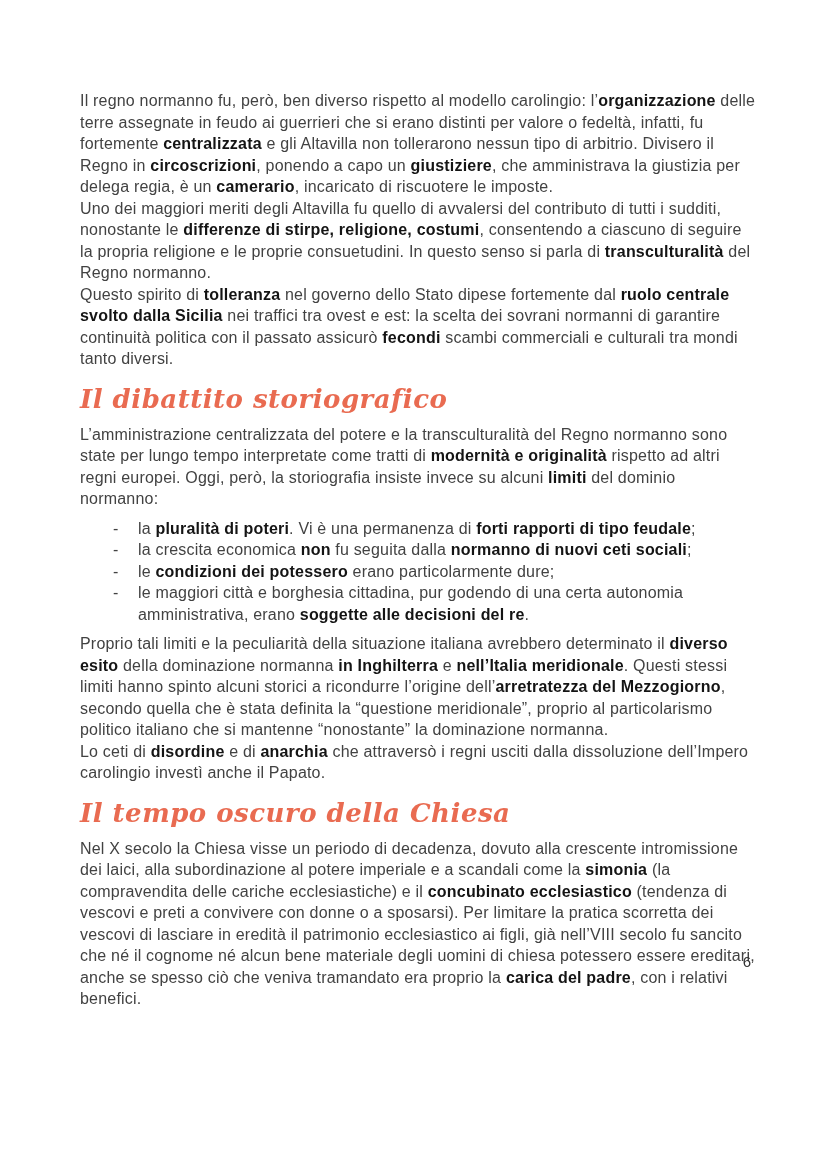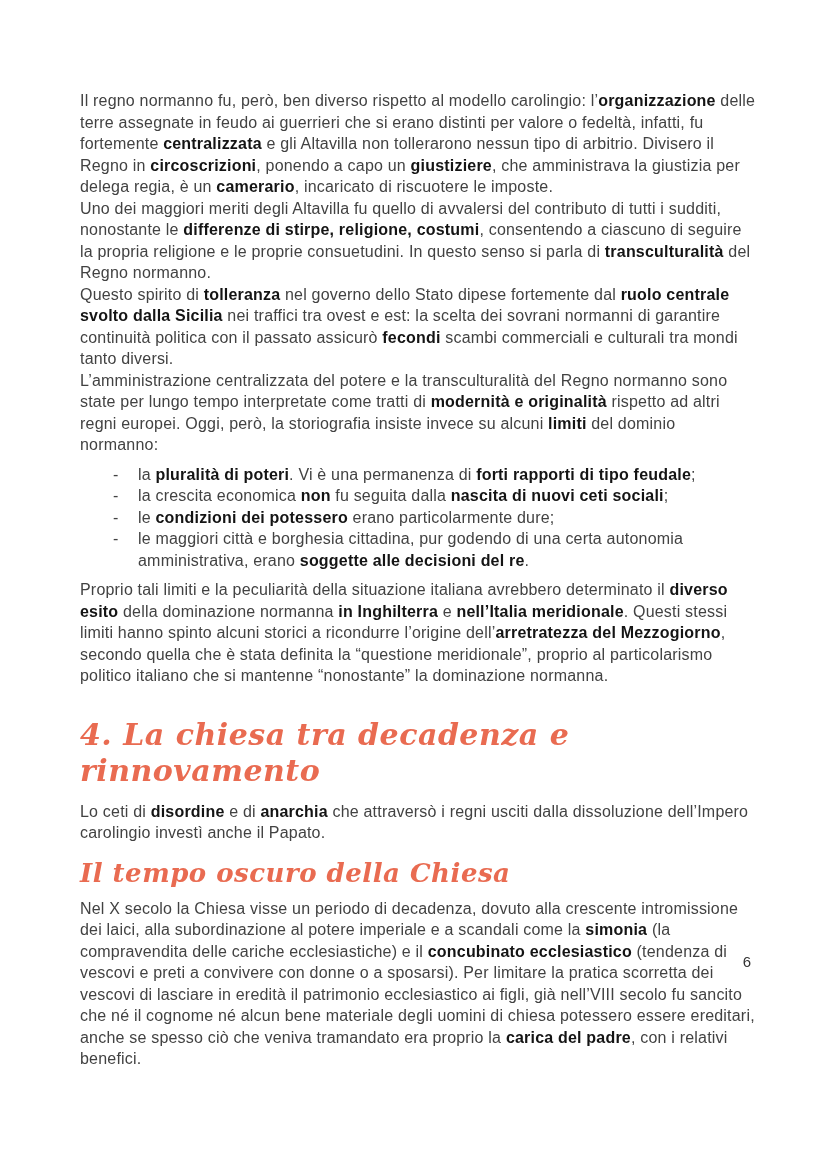--- a/index.html
+++ b/index.html
@@ -88,33 +88,33 @@
 <div class="page">
   <div class="content">
 
     <p class="body-text"><span>Il regno normanno fu, però, ben diverso rispetto al modello carolingio: l’</span><strong>organizzazione</strong><span> delle terre assegnate in feudo ai guerrieri che si erano distinti per valore o fedeltà, infatti, fu fortemente </span><strong>centralizzata</strong><span> e gli Altavilla non tollerarono nessun tipo di arbitrio. Divisero il Regno in </span><strong>circoscrizioni</strong><span>, ponendo a capo un </span><strong>giustiziere</strong><span>, che amministrava la giustizia per delega regia, è un </span><strong>camerario</strong><span>, incaricato di riscuotere le imposte.</span></p>
 
     <p class="body-text"><span>Uno dei maggiori meriti degli Altavilla fu quello di avvalersi del contributo di tutti i sudditi, nonostante le </span><strong>differenze di stirpe, religione, costumi</strong><span>, consentendo a ciascuno di seguire la propria religione e le proprie consuetudini. In questo senso si parla di </span><strong>transculturalità</strong><span> del Regno normanno.</span></p>
 
     <p class="body-text"><span>Questo spirito di </span><strong>tolleranza</strong><span> nel governo dello Stato dipese fortemente dal </span><strong>ruolo centrale svolto dalla Sicilia</strong><span> nei traffici tra ovest e est: la scelta dei sovrani normanni di garantire continuità politica con il passato assicurò </span><strong>fecondi</strong><span> scambi commerciali e culturali tra mondi tanto diversi.</span></p>
 
 
+    <h2 class="script-heading">Il dibattito storiografico</h2>
 
     <p class="body-text"><span>L’amministrazione centralizzata del potere e la transculturalità del Regno normanno sono state per lungo tempo interpretate come tratti di </span><strong>modernità e originalità</strong><span> rispetto ad altri regni europei. Oggi, però, la storiografia insiste invece su alcuni </span><strong>limiti</strong><span> del dominio normanno:</span></p>
 
     <ul class="dash-list">
       <li><span>la </span><strong>pluralità di poteri</strong><span>. Vi è una permanenza di </span><strong>forti rapporti di tipo feudale</strong><span>;</span></li>
-      <li><span>la crescita economica </span><strong>non</strong><span> fu seguita dalla </span><strong>nascita di nuovi ceti sociali</strong><span>;</span></li>
+      <li><span>la crescita economica </span><strong>non</strong><span> fu seguita dalla </span><strong>normanno di nuovi ceti sociali</strong><span>;</span></li>
       <li><span>le </span><strong>condizioni dei potessero</strong><span> erano particolarmente dure;</span></li>
       <li><span>le maggiori città e borghesia cittadina, pur godendo di una certa autonomia amministrativa, erano </span><strong>soggette alle decisioni del re</strong><span>.</span></li>
     </ul>
 
     <p class="body-text"><span>Proprio tali limiti e la peculiarità della situazione italiana avrebbero determinato il </span><strong>diverso esito</strong><span> della dominazione normanna </span><strong>in Inghilterra</strong><span> e </span><strong>nell’Italia meridionale</strong><span>. Questi stessi limiti hanno spinto alcuni storici a ricondurre l’origine dell’</span><strong>arretratezza del Mezzogiorno</strong><span>, secondo quella che è stata definita la “questione meridionale”, proprio al particolarismo politico italiano che si mantenne “nonostante” la dominazione normanna.</span></p>
 
-    <h1 class="script-heading">4. La chiesa tra decadenza e rinnovamento</h1>
 
     <p class="body-text"><span>Lo ceti di </span><strong>disordine</strong><span> e di </span><strong>anarchia</strong><span> che attraversò i regni usciti dalla dissoluzione dell’Impero carolingio investì anche il Papato.</span></p>
 
     <h2 class="script-heading">Il tempo oscuro della Chiesa</h2>
 
     <p class="body-text"><span>Nel X secolo la Chiesa visse un periodo di decadenza, dovuto alla crescente intromissione dei laici, alla subordinazione al potere imperiale e a scandali come la </span><strong>simonia</strong><span> (la compravendita delle cariche ecclesiastiche) e il </span><strong>concubinato ecclesiastico</strong><span> (tendenza di vescovi e preti a convivere con donne o a sposarsi). Per limitare la pratica scorretta dei vescovi di lasciare in eredità il patrimonio ecclesiastico ai figli, già nell’VIII secolo fu sancito che né il cognome né alcun bene materiale degli uomini di chiesa potessero essere ereditari, anche se spesso ciò che veniva tramandato era proprio la </span><strong>carica del padre</strong><span>, con i relativi benefici.</span></p>
 
   </div>
 
   <div class="page-number">6</div>

